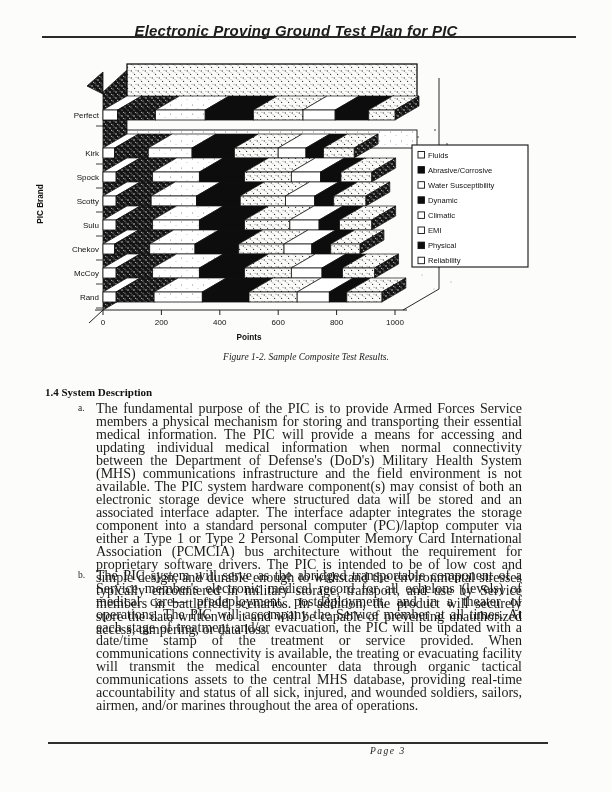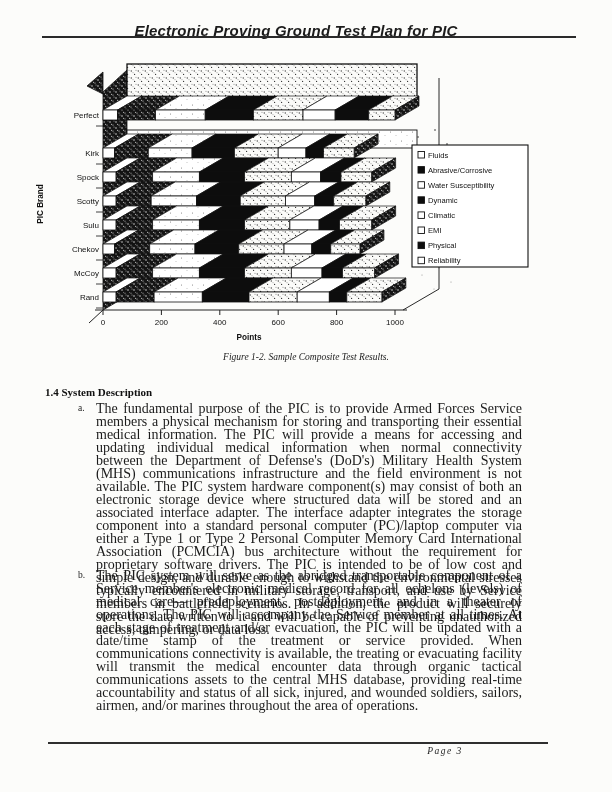--- a/index.html
+++ b/index.html
@@ -23,21 +23,21 @@
     position:absolute;top:386px;left:45px;
     font-weight:bold;font-size:11px;color:#111;
   }
   .list-item{position:absolute;left:78px;width:444px;display:flex;}
   .list-item .marker{width:18px;flex:0 0 18px;font-size:9.5px;line-height:13px;color:#1b1b1b;}
   .list-item .body{flex:1;font-size:14px;line-height:13px;text-align:justify;color:#1b1b1b;}
   .item-a{top:402px;}
   .item-b{top:569px;}
   .footer-rule{position:absolute;top:742px;left:48px;width:500px;height:1.5px;background:#2e2e2e;}
   .footer-text{
-    position:absolute;top:746px;left:385px;width:120px;text-align:center;
+    position:absolute;top:746px;left:370px;width:120px;
     font-style:italic;font-size:9.5px;letter-spacing:1.5px;color:#222;
   }
   
   .svg-cat{font-family:"Liberation Sans",sans-serif;font-size:8px;fill:#111;}
   .svg-tick{font-family:"Liberation Sans",sans-serif;font-size:8px;fill:#111;}
   .svg-xlab{font-family:"Liberation Sans",sans-serif;font-size:8.2px;font-weight:600;fill:#111;}
   .svg-ylab{font-family:"Liberation Sans",sans-serif;font-size:8.2px;font-weight:bold;fill:#111;}
   .svg-leg{font-family:"Liberation Sans",sans-serif;font-size:7.6px;fill:#111;}
 </style>
 </head>

